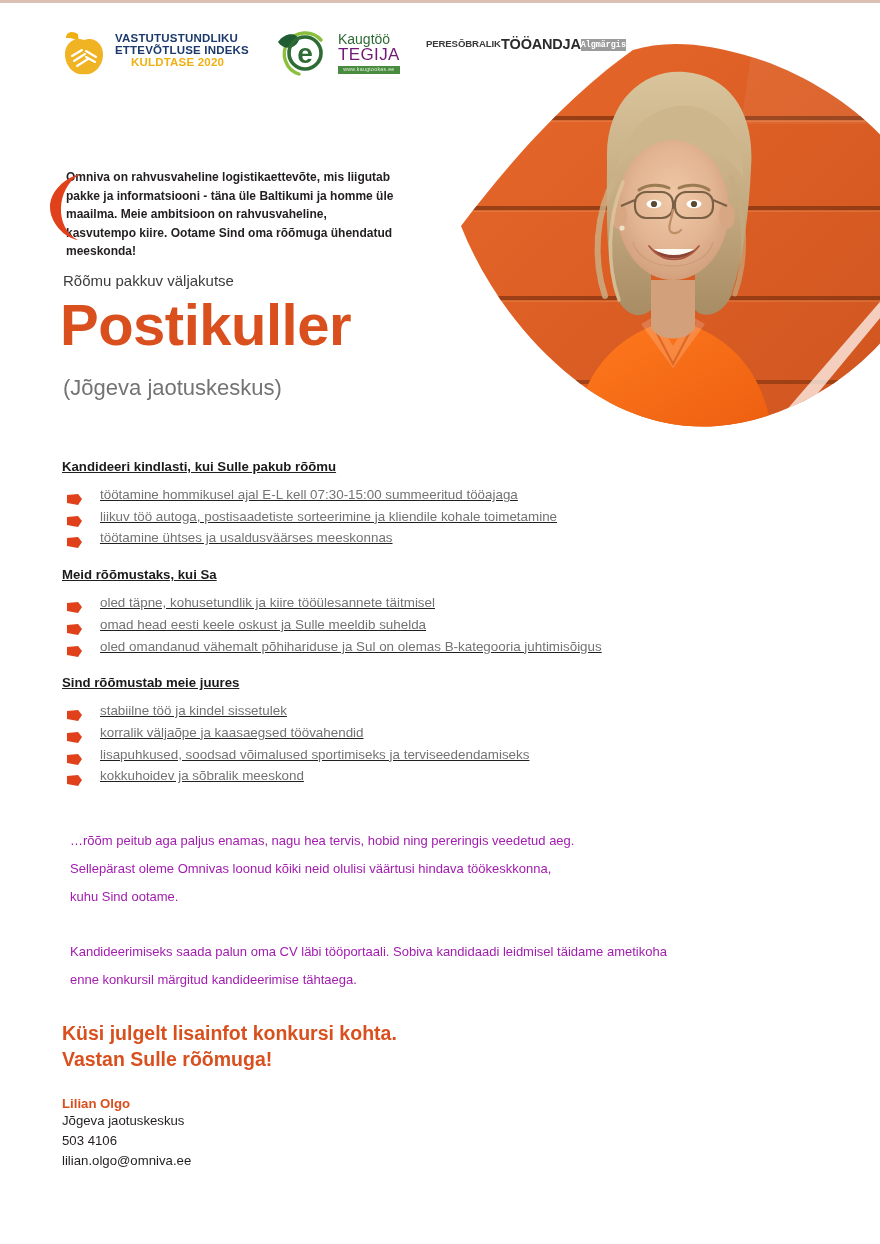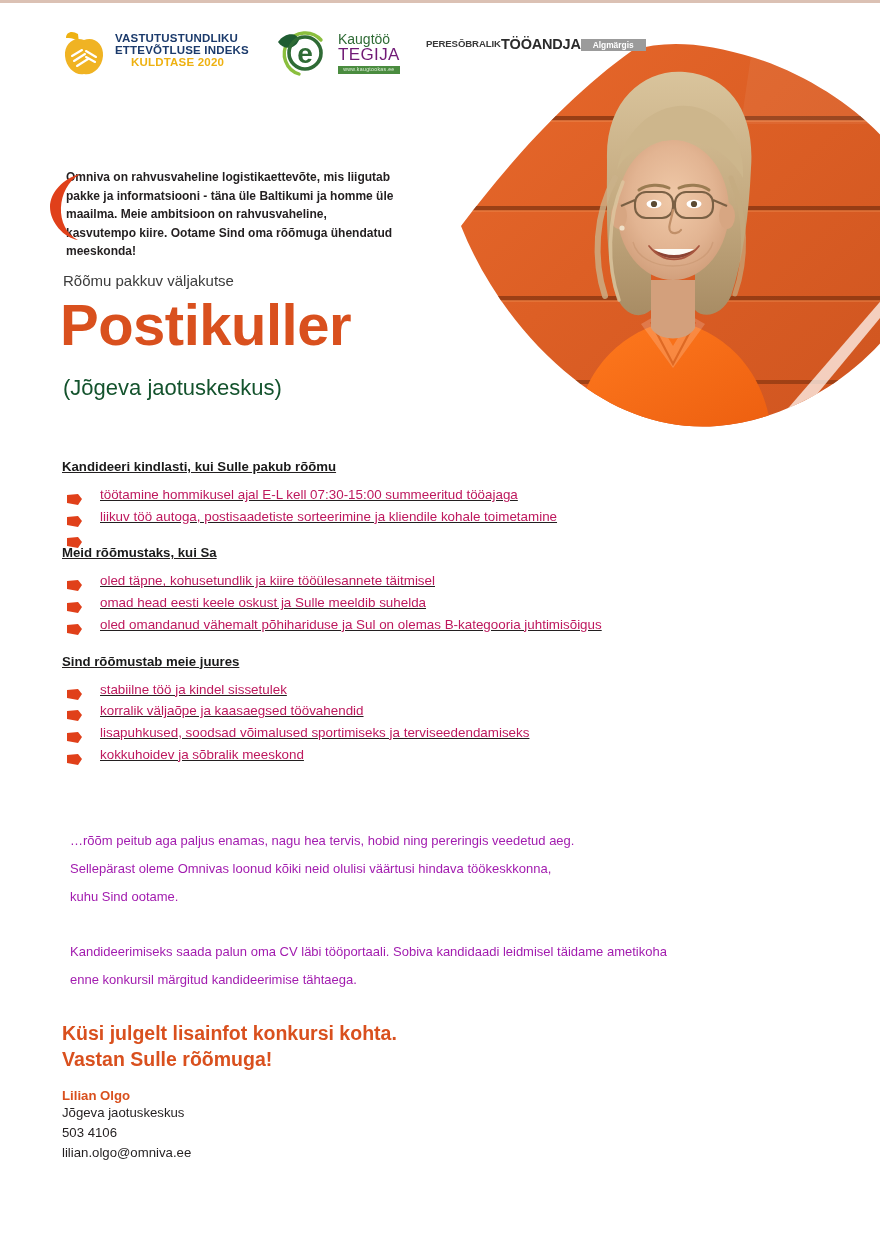--- a/index.html
+++ b/index.html
@@ -83,21 +83,21 @@
   }
   .pt-l2 {
     font-size: 14.5px; font-weight: bold; color: #2b2b2b;
     letter-spacing: -.2px; white-space: nowrap; line-height: 1;
     margin-top: 1px;
   }
   .pt-l3 {
     margin-top: 2px;
     background: #9b9b9b; color: #ffffff;
     font-size: 8.4px; font-weight: bold;
-    padding: 1px 12px; white-space: nowrap;
+    padding: 1px 0; white-space: nowrap; font-family: Liberation Mono, monospace;
   }
 
   
   .hero {
     position: absolute;
     left: 455px; top: 28px;
     width: 430px; height: 400px;
     z-index: 1;
   }
   .hero svg { display: block; width: 100%; height: 100%; }
@@ -137,21 +137,21 @@
     font-weight: bold;
     color: #d9501e;
     letter-spacing: -0.5px;
     line-height: 1;
     z-index: 4;
   }
   .job-sub {
     position: absolute;
     left: 63px; top: 375px;
     font-size: 22px;
-    color: #14532d;
+    color: #737373;
     z-index: 4;
   }
 
   
   .sections {
     position: absolute;
     left: 62px; top: 459px;
     width: 760px;
     z-index: 4;
     text-decoration: underline;
@@ -162,21 +162,21 @@
     font-weight: bold;
     color: #1a1a1a;
     margin-bottom: 10px;
   }
   ul.bullets { list-style: none; margin: 0; padding: 0; }
   ul.bullets li {
     position: relative;
     padding-left: 38px;
     font-size: 13.4px;
     line-height: 1.62;
-    color: #be185d;
+    color: #737373;
   }
   .pennant {
     position: absolute;
     left: 5px; top: 6px;
     width: 15px; height: 11px;
   }
 
   
   .closing {
     position: absolute;
@@ -198,21 +198,21 @@
     left: 62px; top: 1020px;
     z-index: 4;
   }
   .cta {
     font-size: 19.5px;
     font-weight: bold;
     color: #d9501e;
     line-height: 1.34;
   }
   .contact-name {
-    margin-top: 16px;
+    margin-top: 24px;
     font-size: 13.2px;
     font-weight: bold;
     color: #d9501e;
   }
   .contact-line {
     font-size: 13.2px;
     line-height: 1.5;
     color: #231f20;
   }
 </style>
@@ -441,20 +441,21 @@
               </svg>
           </span>
           <span>liikuv töö autoga, postisaadetiste sorteerimine ja kliendile kohale toimetamine</span>
         </li>
         <li>
           <span class="pennant">
             <svg viewBox="0 0 15 11" xmlns="http://www.w3.org/2000/svg">
                 <path d="M0 1 L11 0 L15 5 L11 11 L0 9 Z" fill="#e0401a"></path>
               </svg>
           </span>
+          <span>töötamine ühtses ja usaldusväärses meeskonnas</span>
         </li>
       </ul>
     </div>
 
     <div class="sec">
       <div class="sec-head">Meid rõõmustaks, kui Sa</div>
       <ul class="bullets">
         <li>
           <span class="pennant">
             <svg viewBox="0 0 15 11" xmlns="http://www.w3.org/2000/svg">

